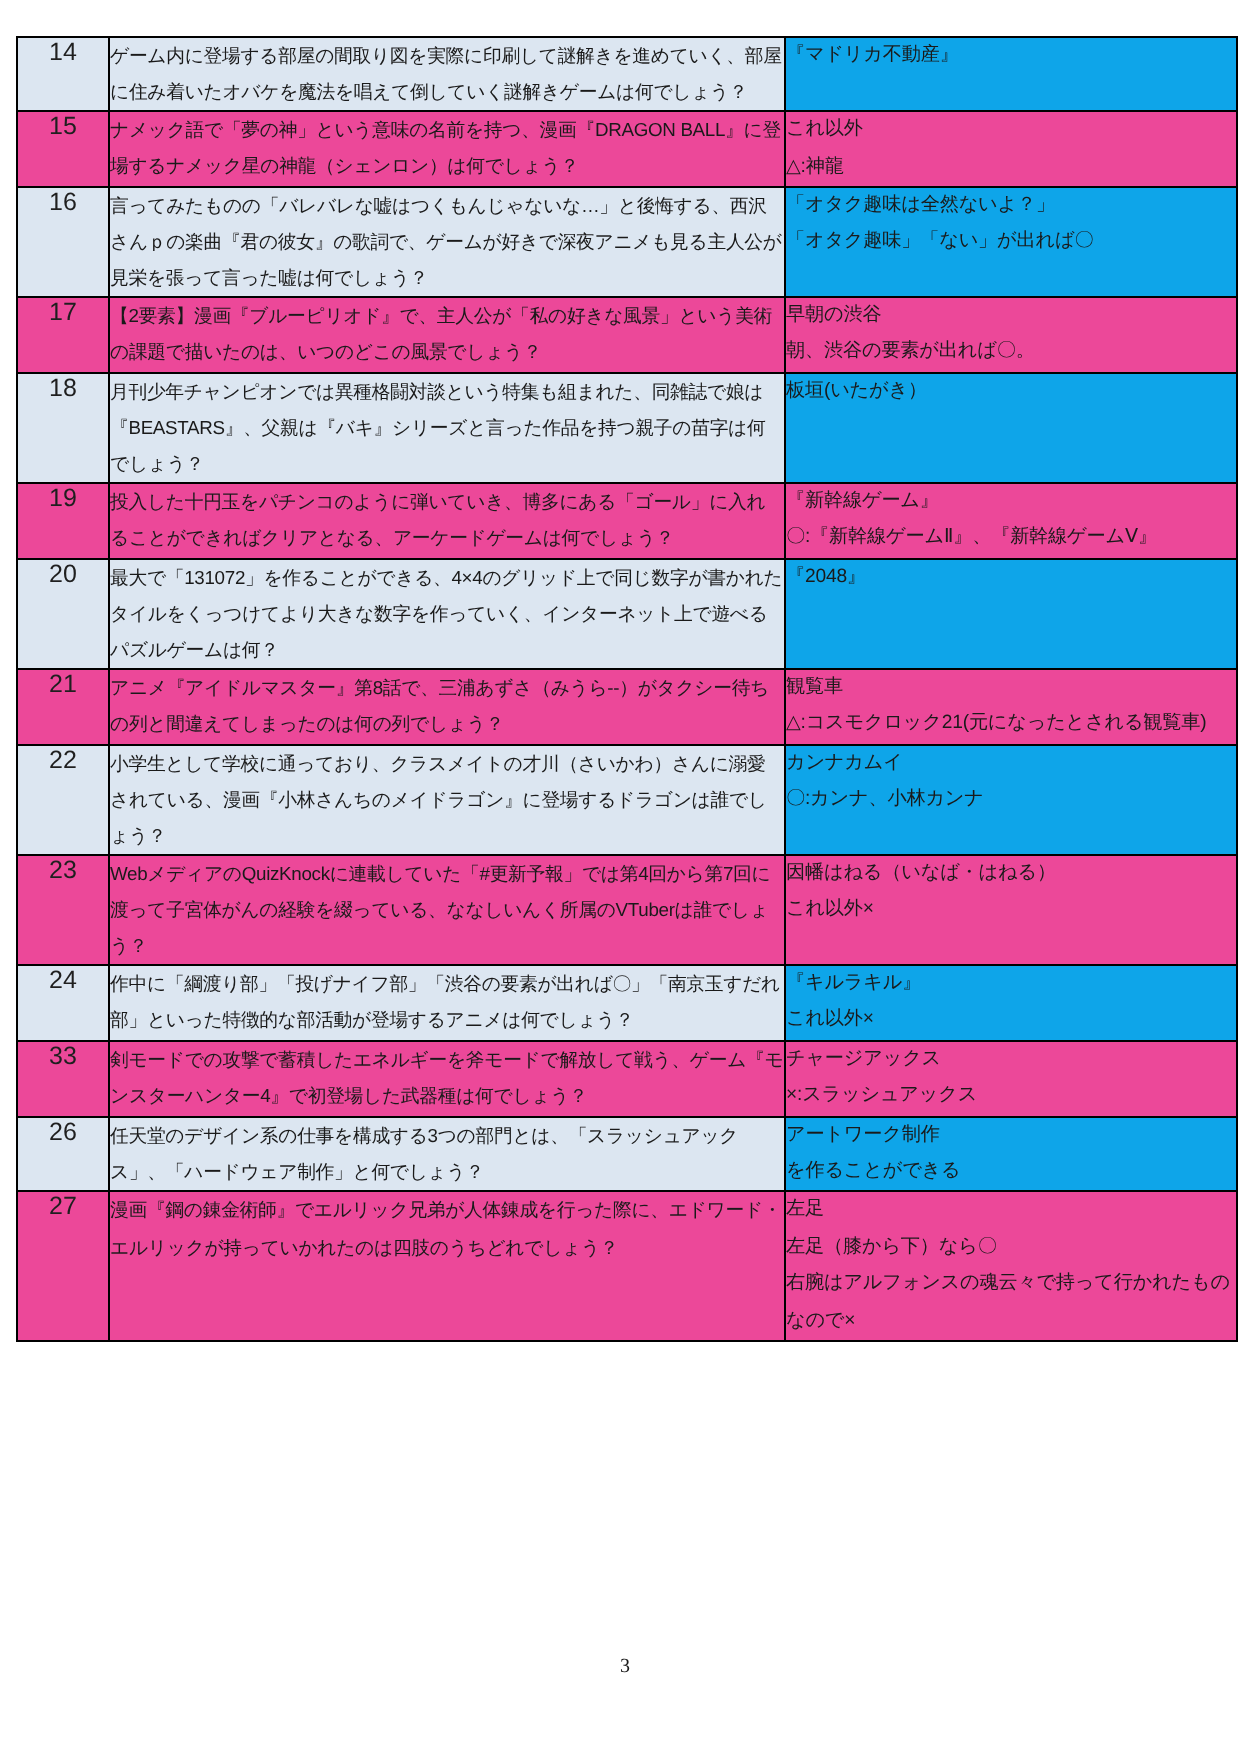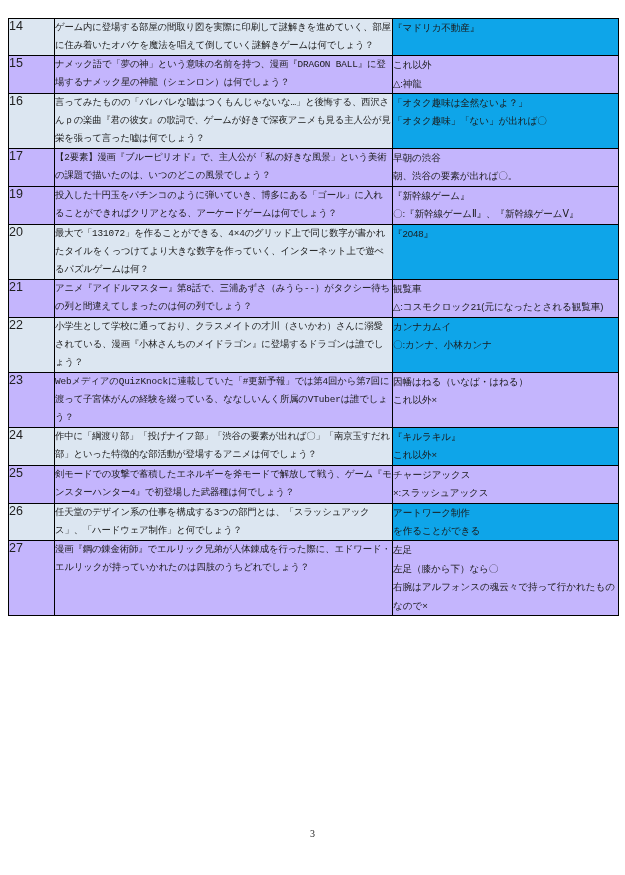--- a/index.html
+++ b/index.html
@@ -29,35 +29,36 @@
     width: 609px;
     margin: 0 auto;
   }
   table.quiz-table td {
     border: 1px solid #000000;
     vertical-align: top;
     padding: 0;
   }
   td.num-cell {
     width: 45px;
+    text-align: center;
     vertical-align: middle;
     font-size: 12.5px;
     font-family: "Liberation Sans", "DejaVu Sans", sans-serif;
     color: #1f1f1f;
     border-left: none;
     border-top: none;
     border-bottom: none;
     border-right: 1.6px solid #000000;
   }
   td.q-cell {
     width: 337px;
     padding: 4px 7px 4px 7px;
     font-size: 9.4px;
     line-height: 1.92;
-    font-family: Liberation Mono, monospace;
+    font-family: Liberation Sans, sans-serif;
     color: #1a1a1a;
     border-left: none;
     border-top: none;
     border-bottom: none;
     border-right: 1.6px solid #000000;
     letter-spacing: -0.15px;
     word-break: break-all;
   }
   td.a-cell {
     width: 225px;
@@ -68,21 +69,21 @@
     color: #1a1a1a;
     border: none;
     letter-spacing: -0.1px;
     word-break: break-all;
   }
   tr.shaded td.num-cell,
   tr.shaded td.q-cell { background: #dce6f1; }
   tr.shaded td.a-cell  { background: #0ea5e9; }
   tr.plain td.num-cell,
   tr.plain td.q-cell,
-  tr.plain td.a-cell { background: #c4b5fd; }
+  tr.plain td.a-cell { background: #ec4899; }
 
   
   .table-wrap {
     position: relative;
     width: 609px;
     margin: 0 auto;
   }
   .a-line {
     white-space: normal;
   }
@@ -137,20 +138,29 @@
           <tr class="plain">
             <td class="num-cell">17</td>
             <td class="q-cell">
               <span class="q-text">【2要素】漫画『ブルーピリオド』で、主人公が「私の好きな風景」という美術の課題で描いたのは、いつのどこの風景でしょう？</span>
             </td>
             <td class="a-cell">
               <div class="a-line">早朝の渋谷</div>
               <div class="a-line">朝、渋谷の要素が出れば〇。</div>
             </td>
           </tr>
+          <tr class="shaded">
+            <td class="num-cell">18</td>
+            <td class="q-cell">
+              <span class="q-text">月刊少年チャンピオンでは異種格闘対談という特集も組まれた、同雑誌で娘は『BEASTARS』、父親は『バキ』シリーズと言った作品を持つ親子の苗字は何でしょう？</span>
+            </td>
+            <td class="a-cell">
+              <div class="a-line">板垣(いたがき）</div>
+            </td>
+          </tr>
           <tr class="plain">
             <td class="num-cell">19</td>
             <td class="q-cell">
               <span class="q-text">投入した十円玉をパチンコのように弾いていき、博多にある「ゴール」に入れることができればクリアとなる、アーケードゲームは何でしょう？</span>
             </td>
             <td class="a-cell">
               <div class="a-line">『新幹線ゲーム』</div>
               <div class="a-line">〇:『新幹線ゲームⅡ』、『新幹線ゲームⅤ』</div>
             </td>
           </tr>
@@ -197,21 +207,21 @@
             <td class="num-cell">24</td>
             <td class="q-cell">
               <span class="q-text">作中に「綱渡り部」「投げナイフ部」「渋谷の要素が出れば〇」「南京玉すだれ部」といった特徴的な部活動が登場するアニメは何でしょう？</span>
             </td>
             <td class="a-cell">
               <div class="a-line">『キルラキル』</div>
               <div class="a-line">これ以外×</div>
             </td>
           </tr>
           <tr class="plain">
-            <td class="num-cell">25</td>
+            <td class="num-cell">33</td>
             <td class="q-cell">
               <span class="q-text">剣モードでの攻撃で蓄積したエネルギーを斧モードで解放して戦う、ゲーム『モンスターハンター4』で初登場した武器種は何でしょう？</span>
             </td>
             <td class="a-cell">
               <div class="a-line">チャージアックス</div>
               <div class="a-line">×:スラッシュアックス</div>
             </td>
           </tr>
           <tr class="shaded">
             <td class="num-cell">26</td>

